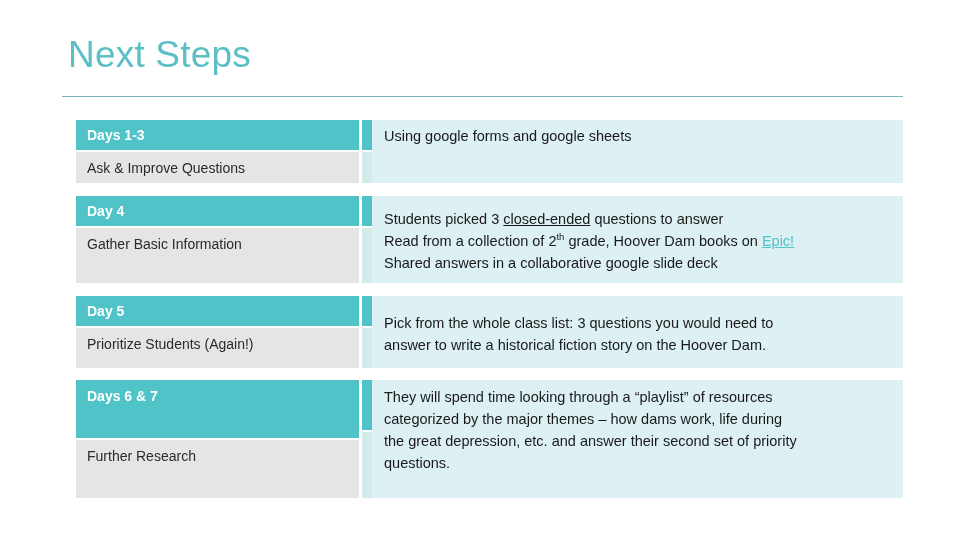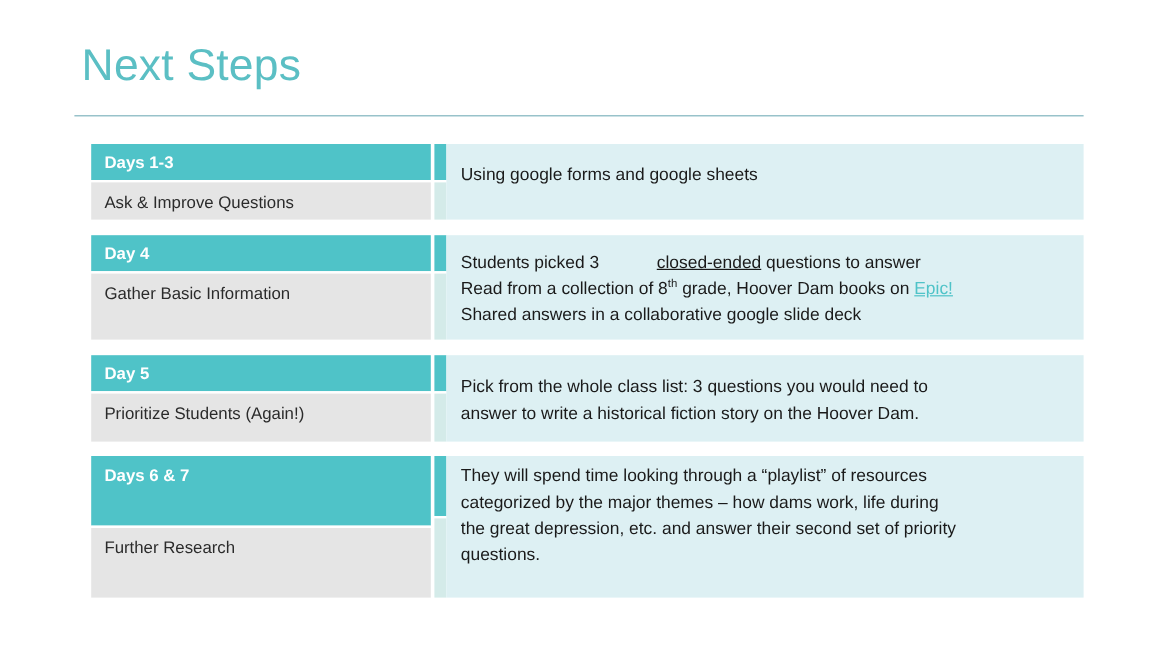--- a/index.html
+++ b/index.html
@@ -120,26 +120,26 @@
   }
   .detail {
     background: #DDF0F3;
     flex: 1 1 auto;
     color: #1a1a1a;
     font-size: 14.5px;
     line-height: 22px;
     box-sizing: border-box;
     padding: 6px 10px 6px 12px;
   }
-  .detail.d1 { padding-top: 15px; }
+  .detail.d1 { padding-top: 5px; }
   .detail.d2 { padding-top: 12px; }
   .detail.d3 { padding-top: 16px; }
   .detail.d4 { }
   .detail .line { white-space: nowrap; }
-  .u { text-decoration: underline; margin-left: 44px; }
+  .u { text-decoration: underline; }
   .link {
     color: #4FC3C8;
     text-decoration: underline;
   }
   sup {
     font-size: 9.5px;
     vertical-align: super;
     line-height: 0;
   }
 </style>
@@ -181,21 +181,21 @@
         <div class="phase-body h2">Gather Basic Information</div>
       </div>
       <div class="right-col">
         <div class="accent-strip">
           <div class="accent-top t2"></div>
           <div class="accent-sep"></div>
           <div class="accent-bot"></div>
         </div>
         <div class="detail d2">
             <div class="line"><span>Students picked 3 </span><span class="u">closed-ended</span><span> questions to answer</span></div>
-            <div class="line"><span>Read from a collection of 8</span><sup>th</sup><span> grade, Hoover Dam books on </span><span class="link">Epic!</span></div>
+            <div class="line"><span>Read from a collection of 2</span><sup>th</sup><span> grade, Hoover Dam books on </span><span class="link">Epic!</span></div>
             <div class="line"><span>Shared answers in a collaborative google slide deck</span></div>
           </div>
       </div>
     </div>
 
     <div class="row-gap"></div>
 
     <div class="row">
       <div class="left-col">
         <div class="phase-head">Day 5</div>

